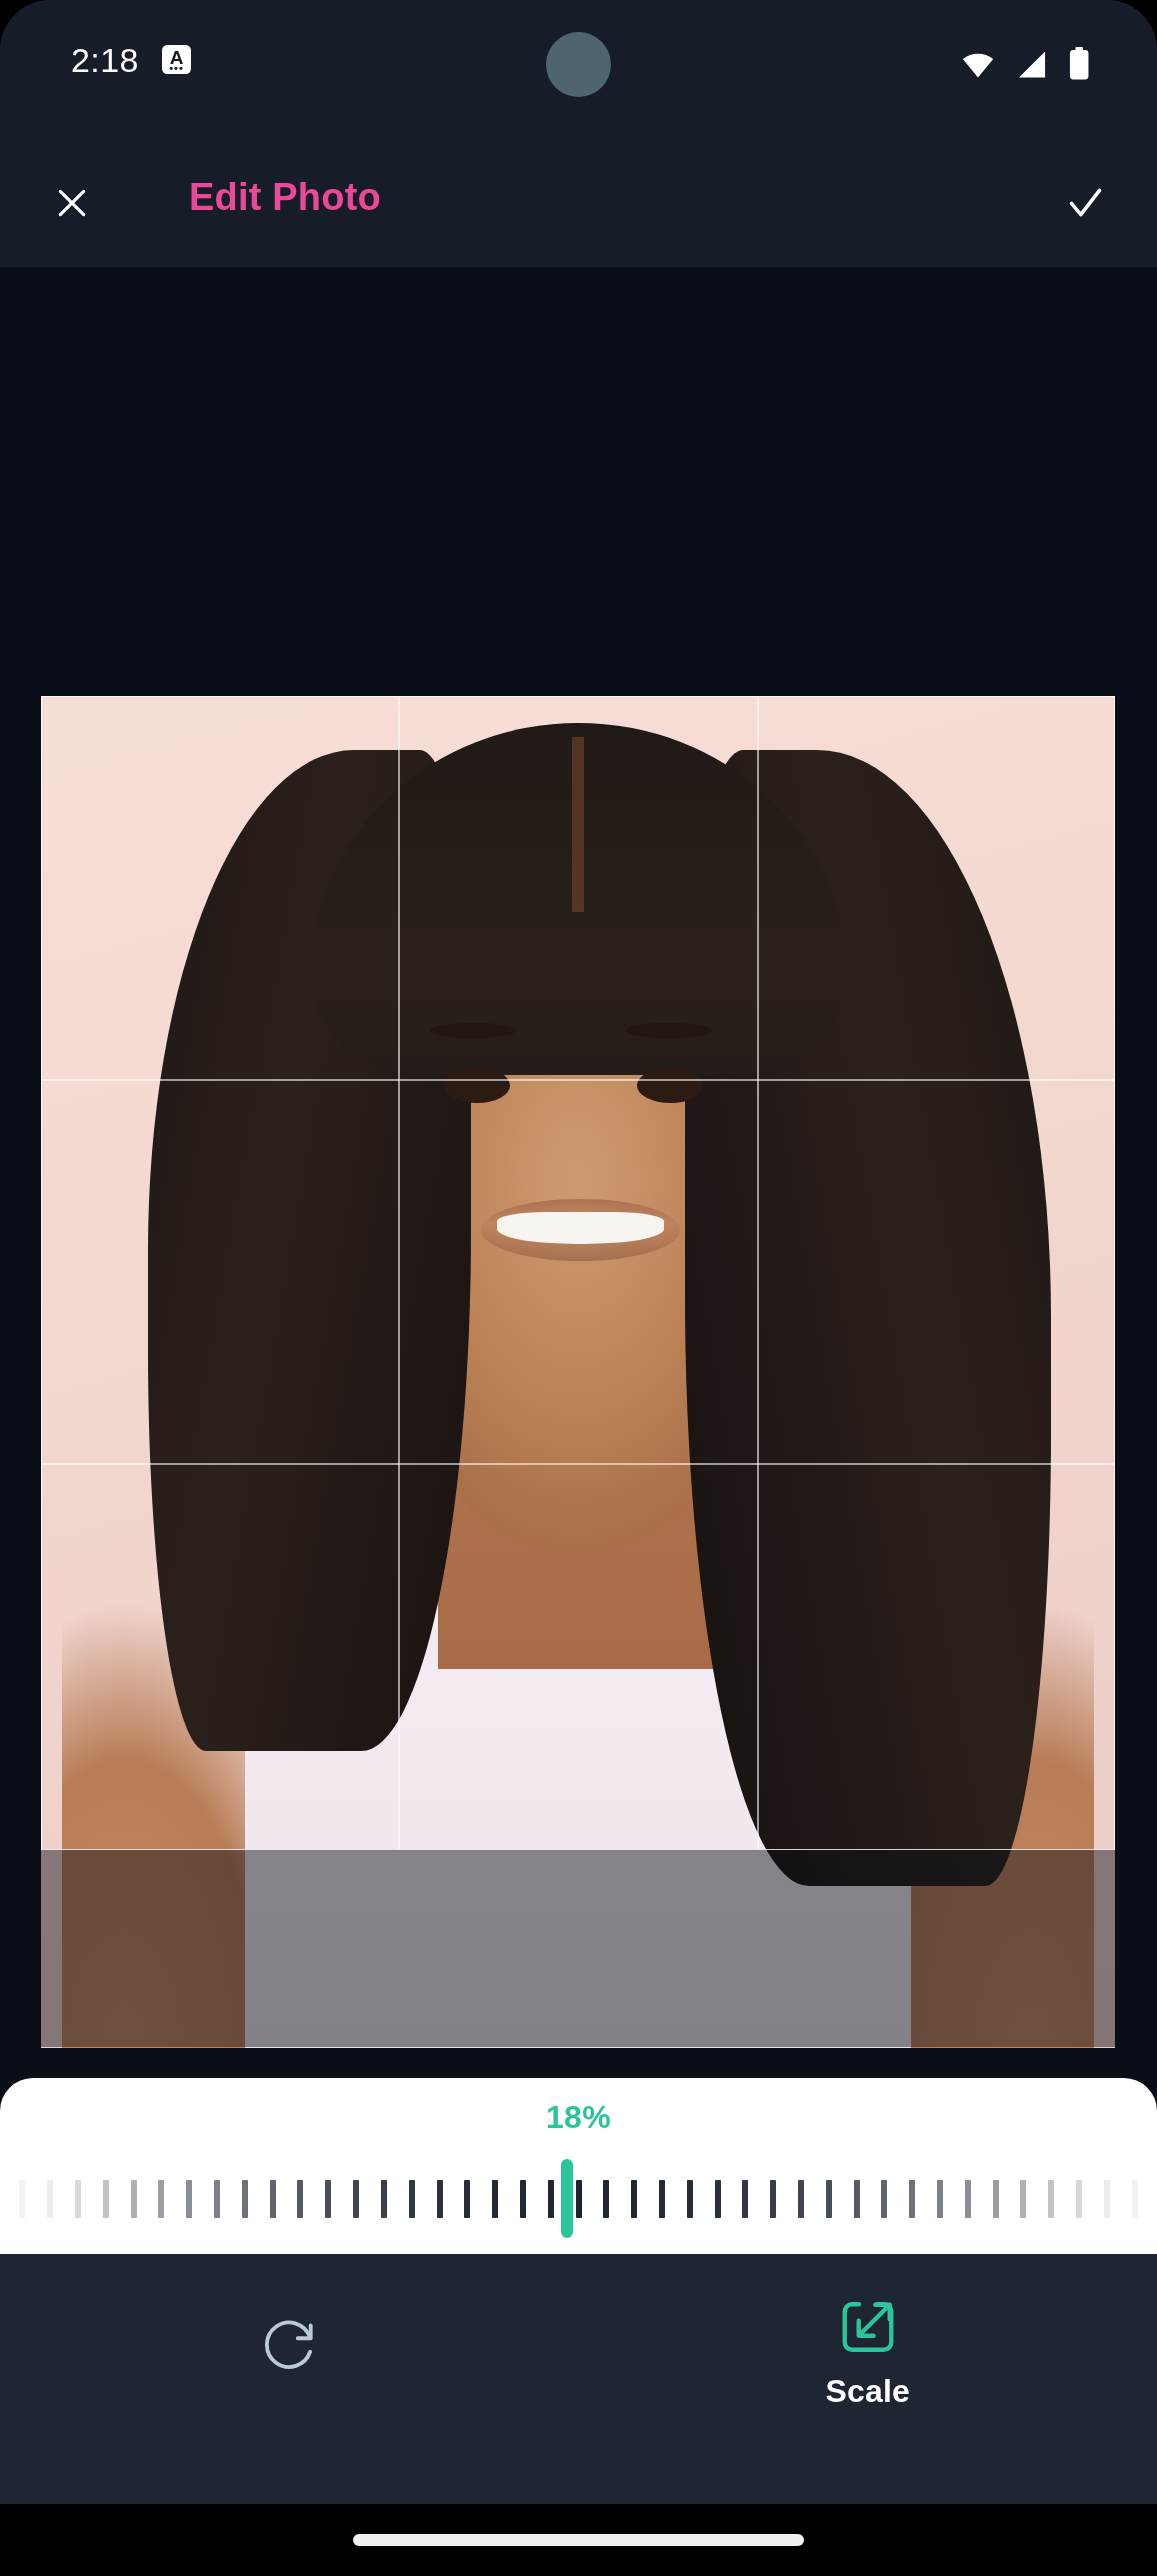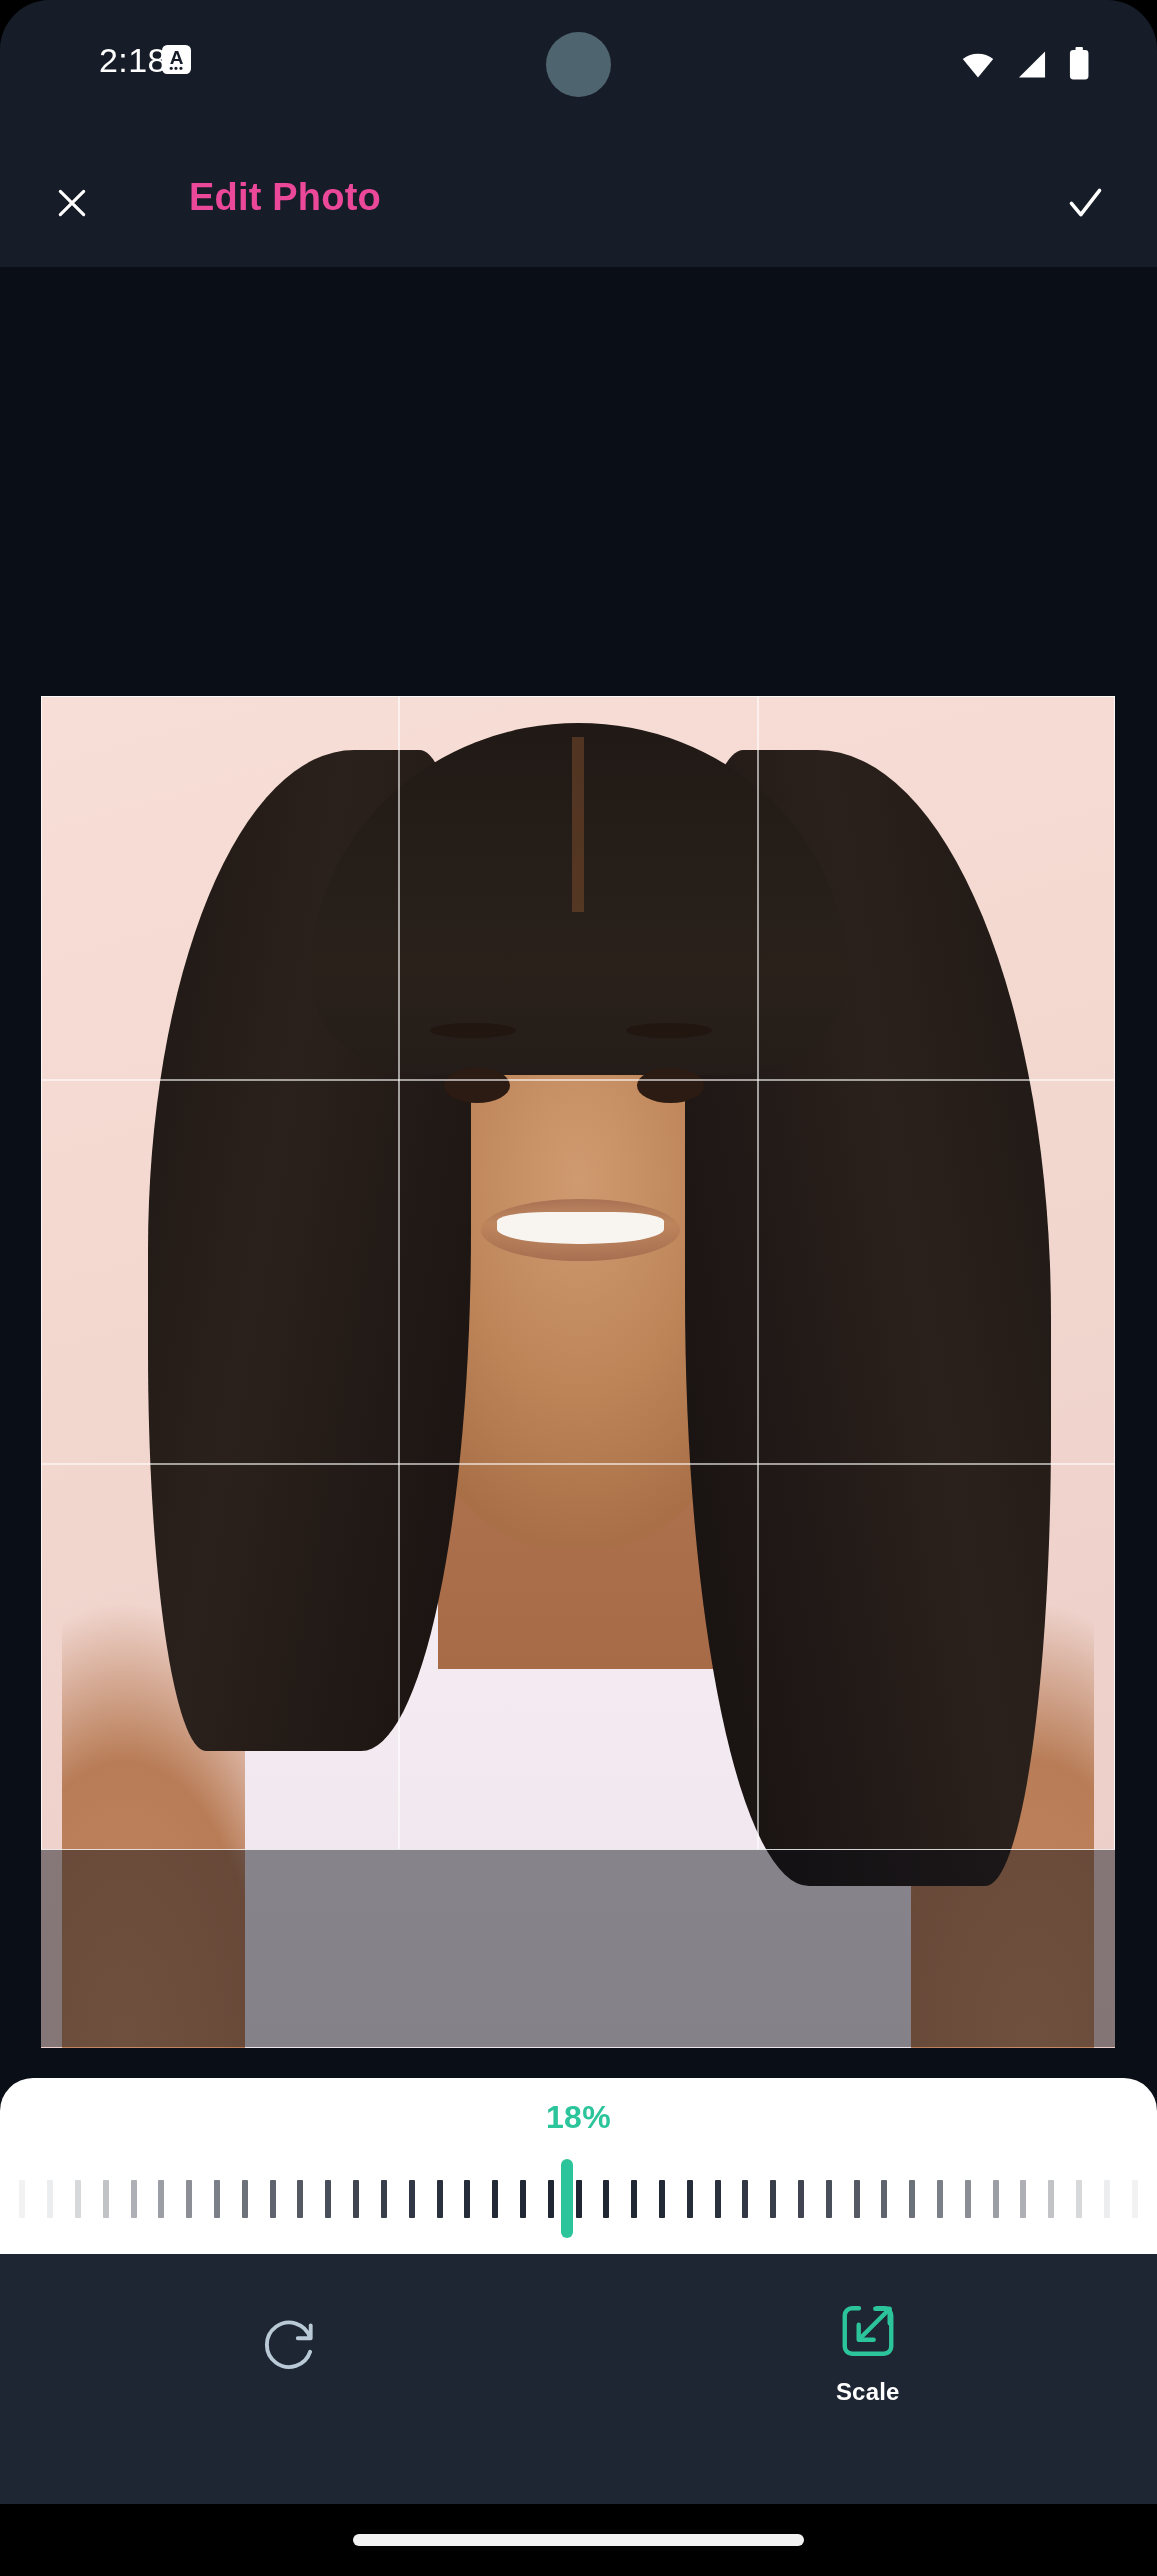--- a/index.html
+++ b/index.html
@@ -30,21 +30,20 @@
   .statusbar {
     position:absolute; left:0; top:0;
     width:1157px; height:138px;
     background:#161C28;
     z-index:5;
   }
   .status-time {
     position:absolute; left:71px; top:41px;
     font-size:34px; color:#FFFFFF; font-weight:400;
     letter-spacing:0.4px;
-    margin-left:28px;
   }
   .status-badge {
     position:absolute; left:162px; top:45px;
     width:29px; height:29px;
     background:#FFFFFF; border-radius:5.2px;
     color:#161C28; font-size:19px; font-weight:700;
     line-height:26px; text-align:center;
     overflow:hidden;
   }
   .status-badge .dots {
@@ -233,21 +232,21 @@
     display:flex;
   }
   .tool {
     flex:1;
     display:flex; flex-direction:column;
     align-items:center; justify-content:center;
     padding-bottom:52px;
   }
   .tool .tool-label {
     margin-top:15.5px;
-    font-size:24px; font-weight:700;
+    font-size:32px; font-weight:700;
     color:#FFFFFF;
     letter-spacing:0.2px;
   }
 
   
   .navbar {
     position:absolute; left:0; bottom:0;
     width:1157px; height:72px;
     background:#000000;
     z-index:9;

